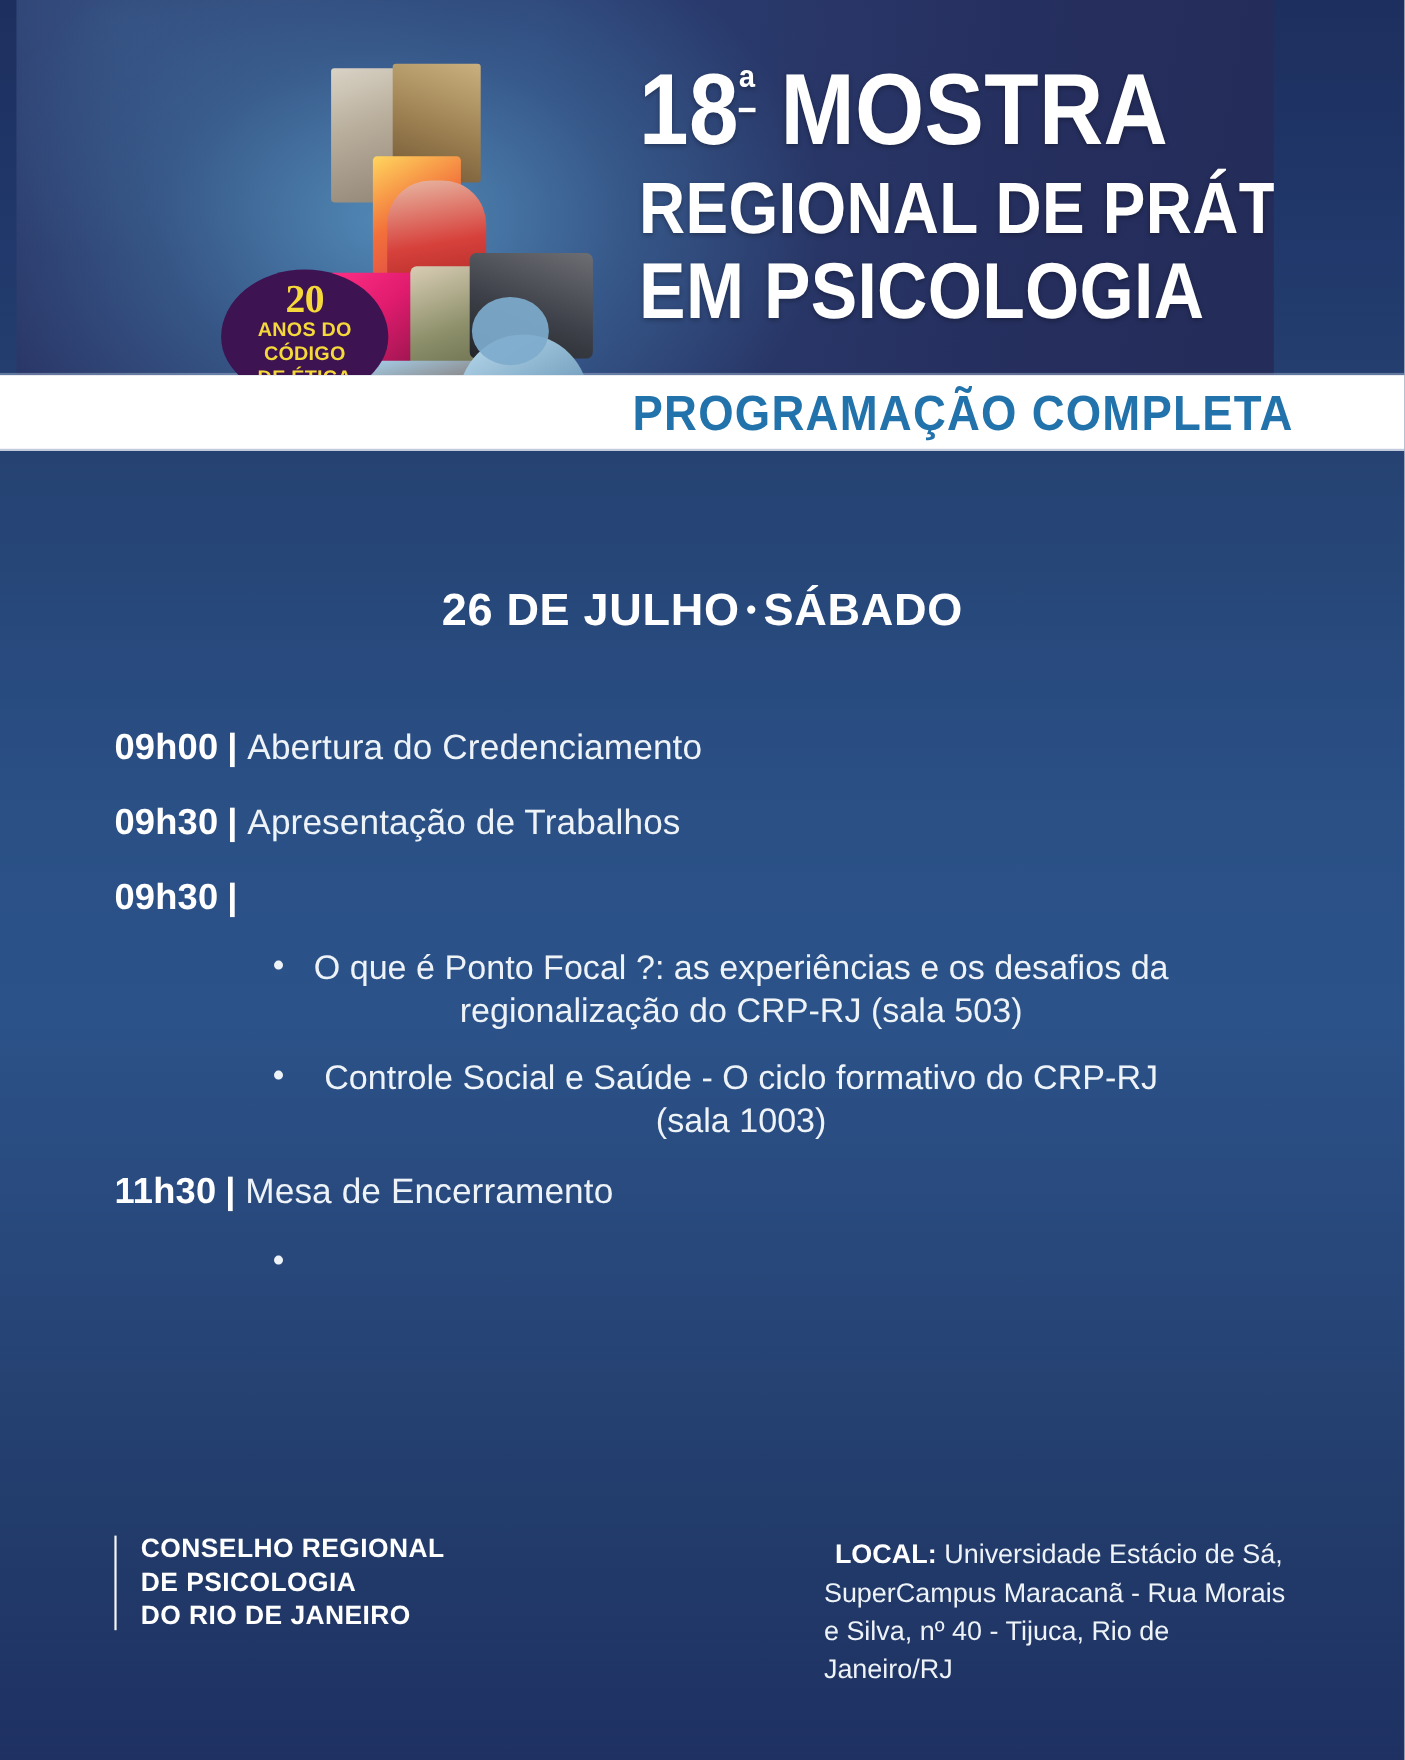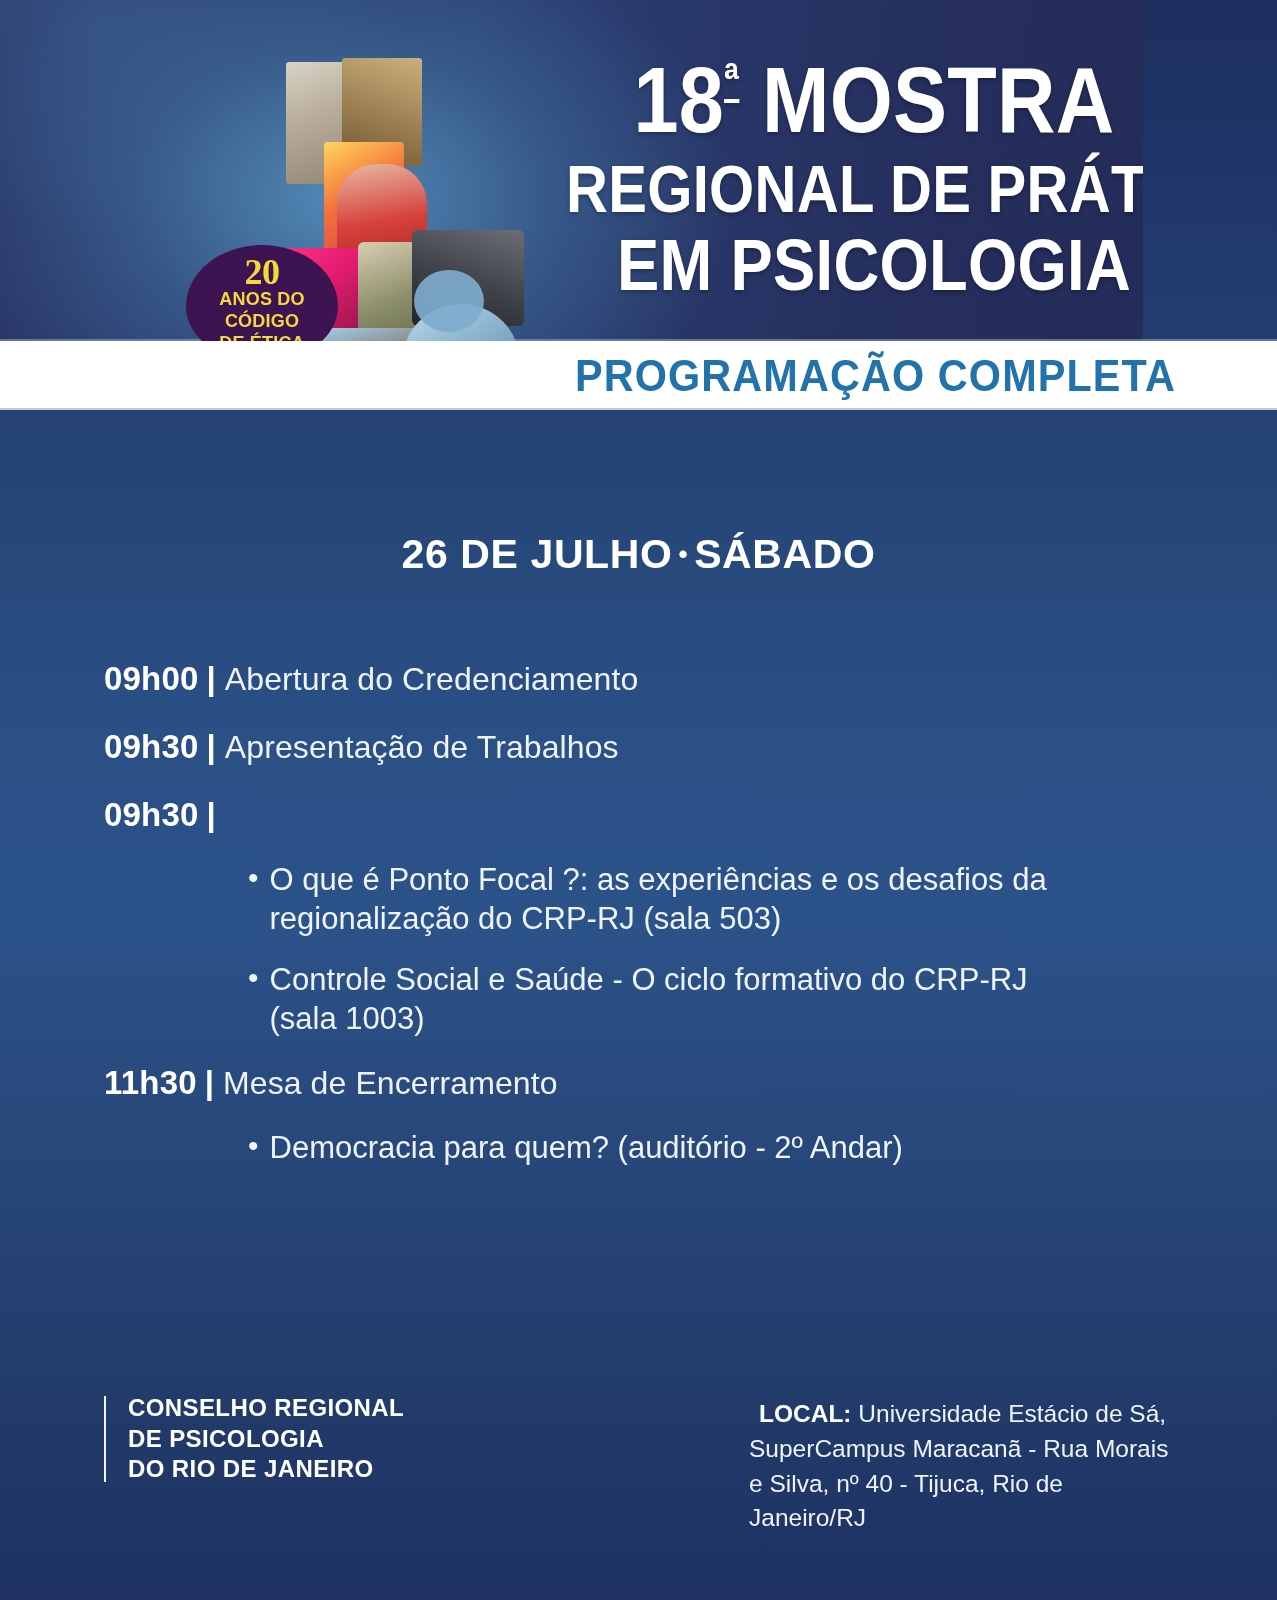--- a/index.html
+++ b/index.html
@@ -22,28 +22,27 @@
         #2a5086 46%,
         #2b5289 58%,
         #28477a 72%,
         #223c6b 86%,
         #1e3162 100%);
     overflow:hidden;
   }
 
   
   .header {
-    position:absolute; left:0; top:0;
+    position:absolute; left:15px; top:0;
     width:1143px; height:341px;
     background:
       radial-gradient(ellipse 560px 400px at 30% 58%, rgba(86,146,190,0.90) 0%, rgba(63,110,157,0.55) 38%, rgba(40,62,110,0.10) 70%, rgba(39,47,94,0) 100%),
       radial-gradient(ellipse 420px 300px at 8% 5%, rgba(70,120,170,0.40) 0%, rgba(39,47,94,0) 72%),
       linear-gradient(100deg, #2a3566 0%, #2b3a6c 22%, #2c3f75 40%, #283566 62%, #252e5d 82%, #242c59 100%);
     overflow:hidden;
-    text-align:center;
   }
   .header-white-band {
     position:absolute; left:0; top:341px;
     width:1277px; height:69px;
     background:#ffffff;
   }
   .band-edge-top {
     position:absolute; left:0; top:339px; width:1277px; height:2px;
     background:rgba(150,165,195,0.55);
   }
@@ -172,20 +171,21 @@
     margin-bottom:22px;
     max-width:830px;
   }
   .sub-bullet {
     color:#eef3f8; font-size:30px; line-height:1.22;
     padding-right:11px; flex:0 0 auto;
   }
   .sub-text {
     color:#eef3f8; font-size:31px; line-height:1.26;
     font-family:"Liberation Sans", sans-serif;
+    text-align:center;
   }
 
   
   .footer { position:absolute; left:0; top:1385px; width:1277px; height:150px; }
 
   .logo-wrap { position:absolute; left:88px; top:8px; display:flex; align-items:center; }
   .logo-mark { width:128px; display:flex; flex-direction:column; align-items:center; }
   .logo-mark svg { display:block; }
   .logo-crp {
     color:#ffffff; font-weight:bold; font-size:34px; letter-spacing:0.4px;
@@ -276,21 +276,20 @@
     </div>
 
     <div class="sched-row">
       <span class="sched-time">11h30</span>
       <span class="sched-sep">|</span>
       <span class="sched-title">Mesa de Encerramento</span>
     </div>
     <div class="sub-list">
       <div class="sub-item">
         <span class="sub-bullet">•</span>
-        <span class="sub-text">Democracia para quem? (auditório - 2º Andar)</span>
       </div>
     </div>
   </div>
 
   <div class="footer">
 
     <div class="logo-wrap">
       <div class="logo-divider"></div>
       <div class="logo-text">
         <div>CONSELHO REGIONAL</div>

